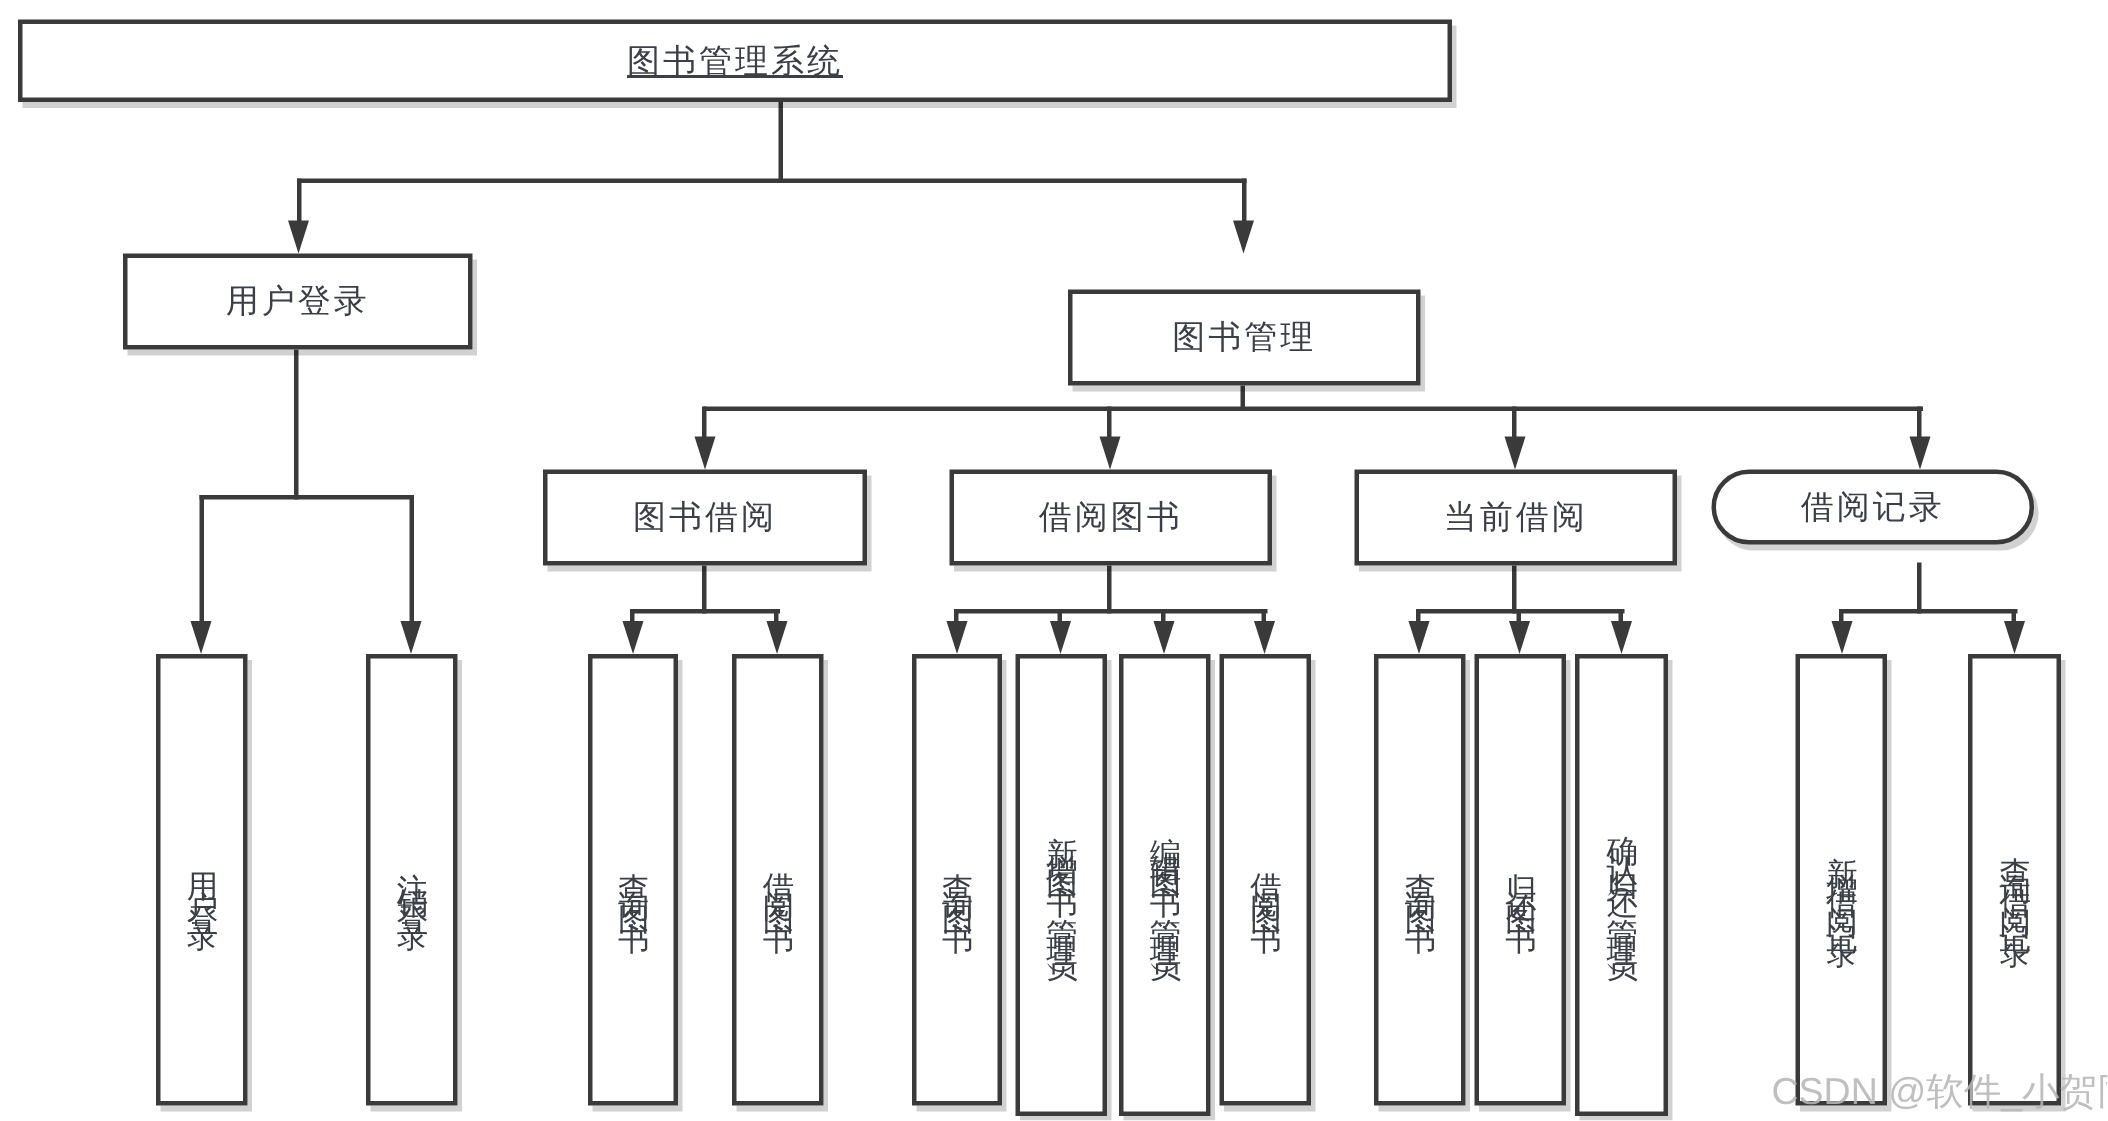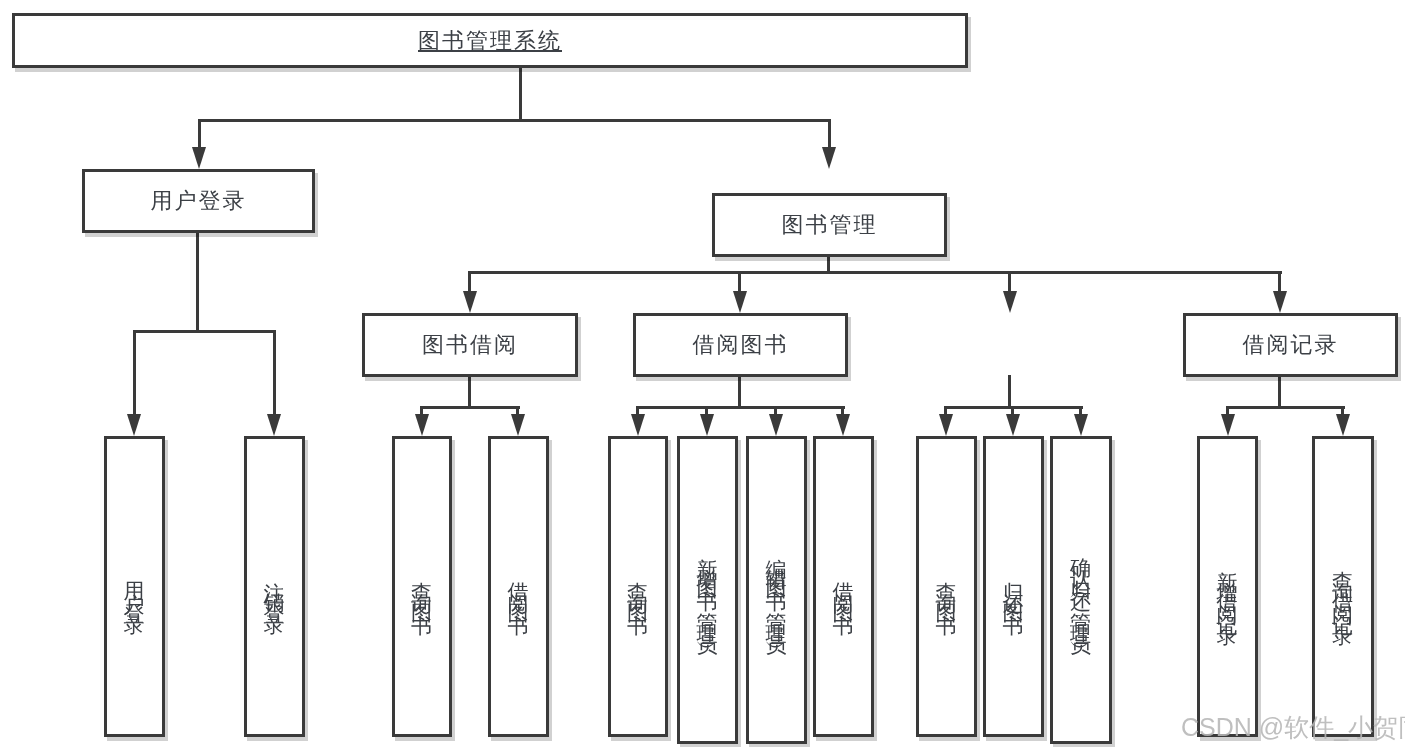--- a/index.html
+++ b/index.html
@@ -61,21 +61,22 @@
   <div class="vline" style="left:738px;top:271px;height:22px;"></div>
   <div class="vline" style="left:1008px;top:271px;height:22px;"></div>
   <div class="vline" style="left:1278px;top:271px;height:22px;"></div>
   <div class="arrow" style="left:463px;top:291px;"></div>
   <div class="arrow" style="left:733px;top:291px;"></div>
   <div class="arrow" style="left:1003px;top:291px;"></div>
   <div class="arrow" style="left:1273px;top:291px;"></div>
 
   <div class="box" style="left:362px;top:313px;width:216px;height:64px;">图书借阅</div>
   <div class="box" style="left:633px;top:313px;width:215px;height:64px;">借阅图书</div>
-  <div class="box" style="left:1183px;top:313px;width:215px;height:64px;">借阅记录</div>
+  <div class="box" style="left:903px;top:313px;width:215px;height:64px;">当前借阅</div>
+  <div class="box" style="left:1141px;top:313px;width:215px;height:50px;border-radius:26px;">借阅记录</div>
 
   <div class="vline" style="left:468px;top:375px;height:34px;"></div>
   <div class="hline" style="left:421px;top:406px;width:99px;"></div>
   <div class="vline" style="left:420px;top:406px;height:12px;"></div>
   <div class="vline" style="left:516px;top:406px;height:12px;"></div>
   <div class="arrow" style="left:415px;top:414px;"></div>
   <div class="arrow" style="left:511px;top:414px;"></div>
 
   <div class="vline" style="left:738px;top:375px;height:34px;"></div>
   <div class="hline" style="left:637px;top:406px;width:208px;"></div>

